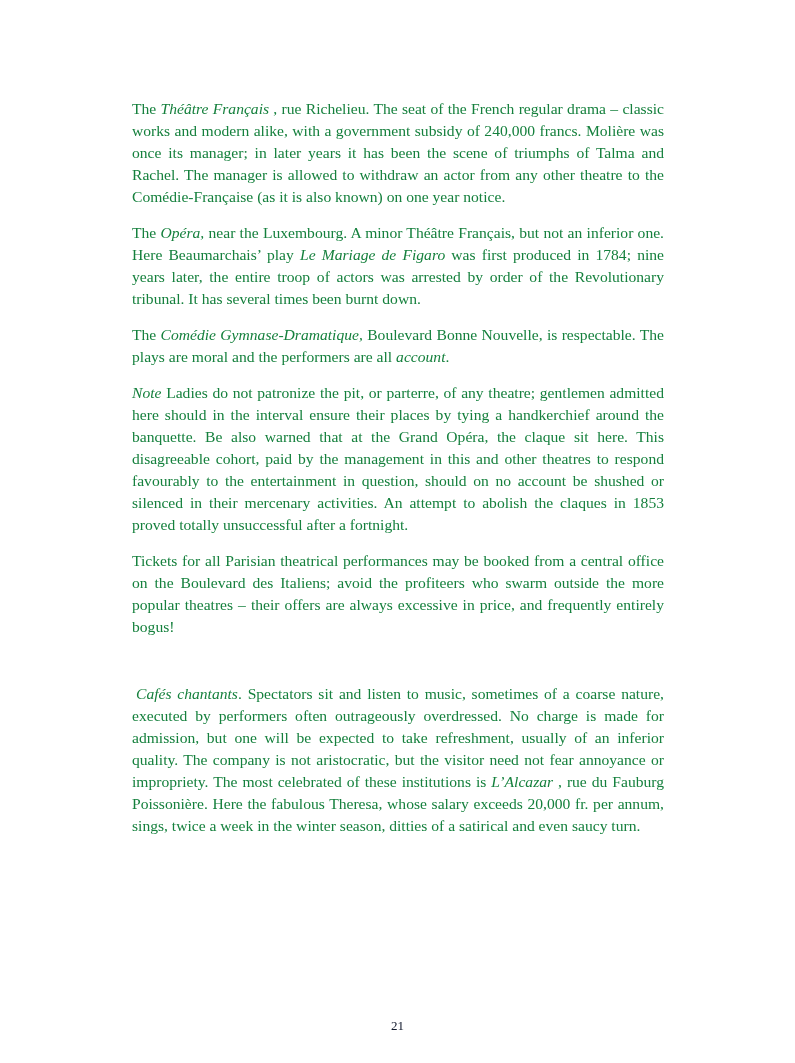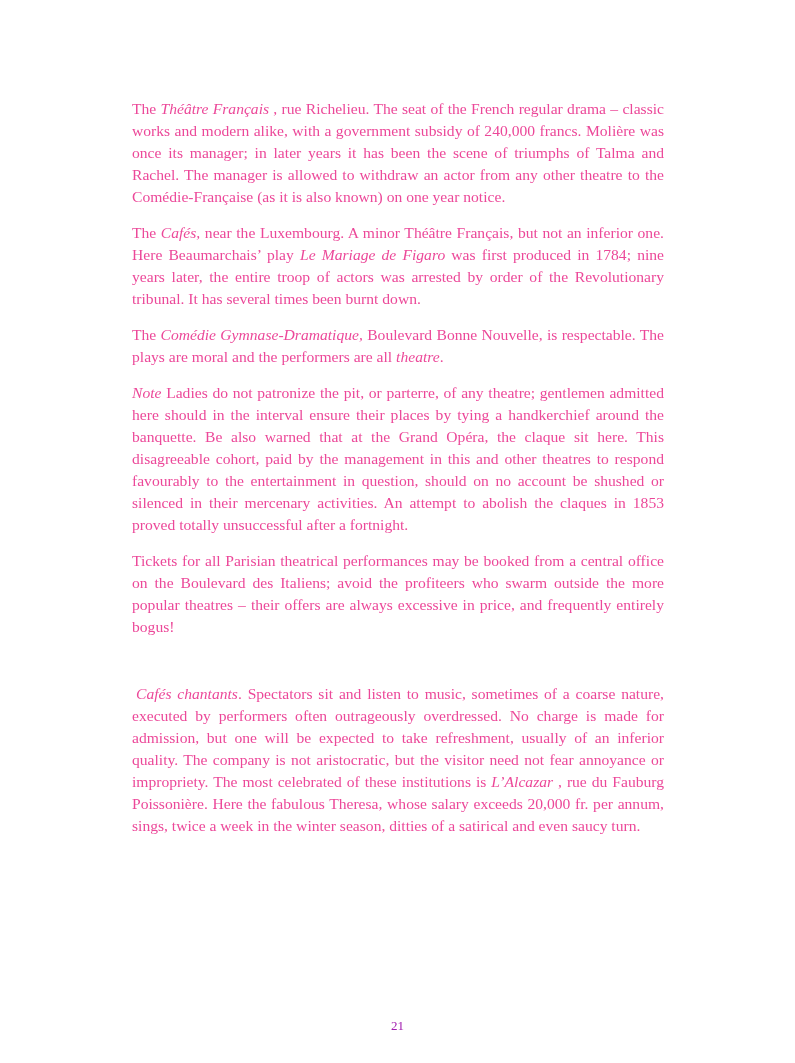--- a/index.html
+++ b/index.html
@@ -1,43 +1,43 @@
 <!DOCTYPE html>
 <html><head>
 <meta charset="utf-8">
 <style>
   html, body { margin: 0; padding: 0; background: #ffffff; }
   body { width: 795px; height: 1063px; position: relative; overflow: hidden; }
   .page {
     position: absolute; left: 132px; top: 98px; width: 532px;
     font-family: "Liberation Serif", "DejaVu Serif", serif;
-    font-size: 15.6px; line-height: 22px; color: #ec4899;
+    font-size: 15.6px; line-height: 22px; color: #15803d;
     text-align: justify;
   }
   .para { margin: 0 0 14px 0; }
   .para.p-cafes { text-indent: 4px; margin-top: 45px; }
   em { font-style: italic; }
   .page-number {
     position: absolute; left: 0; width: 795px; top: 1018px;
     text-align: center; font-family: "Liberation Serif", serif;
-    font-size: 13px; color: #a21caf;
+    font-size: 13px; color: #0f172a;
   }
 </style>
 </head>
 <body>
 
 <div class="page">
   <p class="para">
     <span>The </span><em>Théâtre Français</em><span> , rue Richelieu. The seat of the French regular drama – classic works and modern alike, with a government subsidy of 240,000 francs. Molière was once its manager; in later years it has been the scene of triumphs of Talma and Rachel. The manager is allowed to withdraw an actor from any other theatre to the Comédie-Française (as it is also known) on one year notice.</span>
   </p>
   <p class="para">
-    <span>The </span><em>Cafés,</em><span> near the Luxembourg. A minor Théâtre Français, but not an inferior one. Here Beaumarchais’ play </span><em>Le Mariage de Figaro</em><span> was first produced in 1784; nine years later, the entire troop of actors was arrested by order of the Revolutionary tribunal. It has several times been burnt down.</span>
+    <span>The </span><em>Opéra,</em><span> near the Luxembourg. A minor Théâtre Français, but not an inferior one. Here Beaumarchais’ play </span><em>Le Mariage de Figaro</em><span> was first produced in 1784; nine years later, the entire troop of actors was arrested by order of the Revolutionary tribunal. It has several times been burnt down.</span>
   </p>
   <p class="para">
-    <span>The </span><em>Comédie Gymnase-Dramatique,</em><span> Boulevard Bonne Nouvelle, is respectable. The plays are moral and the performers are all </span><em>theatre</em><span>.</span>
+    <span>The </span><em>Comédie Gymnase-Dramatique,</em><span> Boulevard Bonne Nouvelle, is respectable. The plays are moral and the performers are all </span><em>account</em><span>.</span>
   </p>
   <p class="para">
     <em>Note</em><span> Ladies do not patronize the pit, or parterre, of any theatre; gentlemen admitted here should in the interval ensure their places by tying a handkerchief around the banquette. Be also warned that at the Grand Opéra, the claque sit here. This disagreeable cohort, paid by the management in this and other theatres to respond favourably to the entertainment in question, should on no account be shushed or silenced in their mercenary activities. An attempt to abolish the claques in 1853 proved totally unsuccessful after a fortnight.</span>
   </p>
   <p class="para">
     <span>Tickets for all Parisian theatrical performances may be booked from a central office on the Boulevard des Italiens; avoid the profiteers who swarm outside the more popular theatres – their offers are always excessive in price, and frequently entirely bogus!</span>
   </p>
   <p class="para p-cafes">
     <em>Cafés chantants</em><span>. Spectators sit and listen to music, sometimes of a coarse nature, executed by performers often outrageously overdressed. No charge is made for admission, but one will be expected to take refreshment, usually of an inferior quality. The company is not aristocratic, but the visitor need not fear annoyance or impropriety. The most celebrated of these institutions is </span><em>L’Alcazar</em><span> , rue du Fauburg Poissonière. Here the fabulous Theresa, whose salary exceeds 20,000 fr. per annum, sings, twice a week in the winter season, ditties of a satirical and even saucy turn.</span>
   </p>

